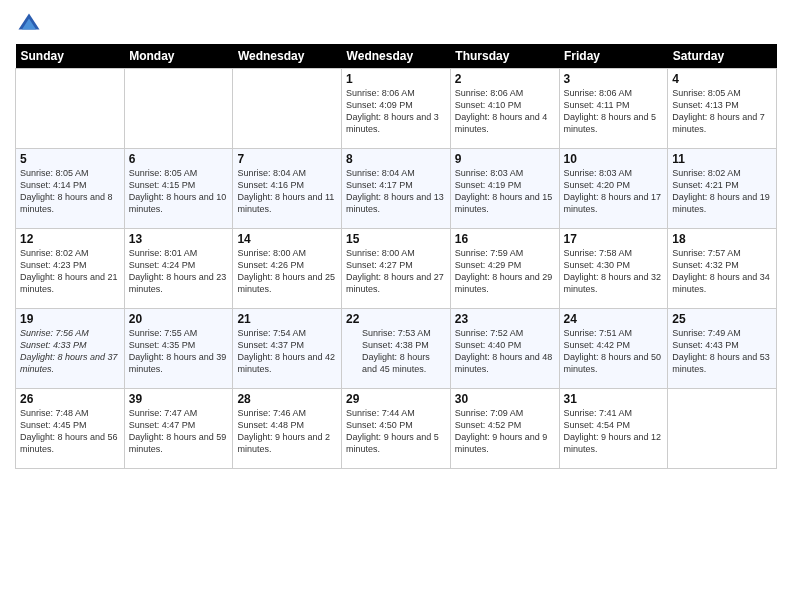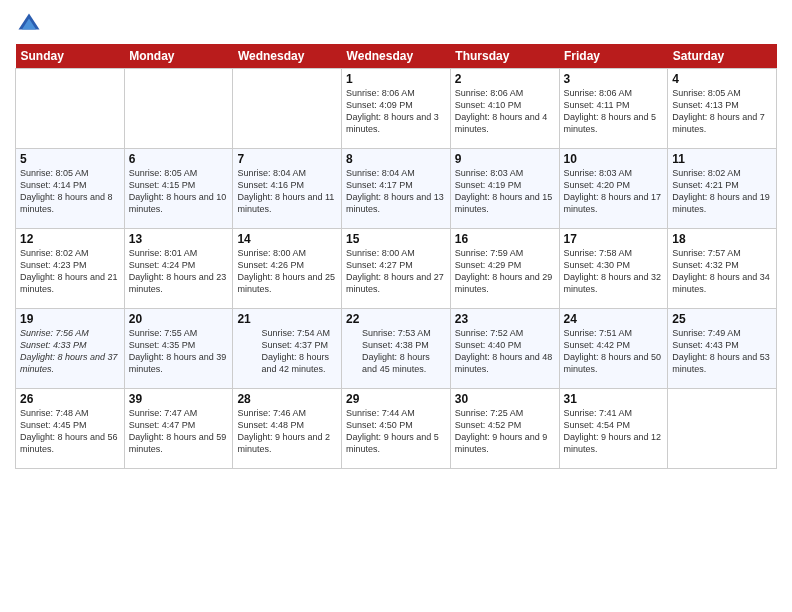--- a/index.html
+++ b/index.html
@@ -88,21 +88,21 @@
     .empty-cell {
       background: #f9f9f9;
     }
     tr:nth-child(even) td {
       background-color: #f5f8ff;
     }
     tr:nth-child(odd) td {
       background-color: #ffffff;
     }
     .calendar-table thead tr th {
-      background-color: #b91c1c;
+      background-color: #000000;
     }
   </style>
 </head>
 <body>
 
 <div class="page">
   <div class="header">
     <div class="logo">
       <svg class="logo-icon" viewBox="0 0 40 40">
         <polygon points="20,5 35,28 5,28" fill="#2a5db0"></polygon>
@@ -257,21 +257,21 @@
 Daylight: 8 hours and 37 minutes.</div>
           </td>
           <td>
             <span class="day-number">20</span>
             <div class="day-info" style="white-space: pre-line;">Sunrise: 7:55 AM
 Sunset: 4:35 PM
 Daylight: 8 hours and 39 minutes.</div>
           </td>
           <td>
             <span class="day-number">21</span>
-            <div class="day-info" style="white-space: pre-line; margin-left: 24px;">Sunrise: 7:54 AM
+            <div class="day-info" style="white-space: pre-line;">Sunrise: 7:54 AM
 Sunset: 4:37 PM
 Daylight: 8 hours and 42 minutes.</div>
           </td>
           <td>
             <span class="day-number">22</span>
             <div class="day-info" style="white-space: pre-line; margin-left: 16px;">Sunrise: 7:53 AM
 Sunset: 4:38 PM
 Daylight: 8 hours and 45 minutes.</div>
           </td>
           <td>
@@ -313,21 +313,21 @@
 Daylight: 9 hours and 2 minutes.</div>
           </td>
           <td>
             <span class="day-number">29</span>
             <div class="day-info" style="white-space: pre-line;">Sunrise: 7:44 AM
 Sunset: 4:50 PM
 Daylight: 9 hours and 5 minutes.</div>
           </td>
           <td>
             <span class="day-number">30</span>
-            <div class="day-info" style="white-space: pre-line;">Sunrise: 7:25 AM
+            <div class="day-info" style="white-space: pre-line;">Sunrise: 7:09 AM
 Sunset: 4:52 PM
 Daylight: 9 hours and 9 minutes.</div>
           </td>
           <td>
             <span class="day-number">31</span>
             <div class="day-info" style="white-space: pre-line;">Sunrise: 7:41 AM
 Sunset: 4:54 PM
 Daylight: 9 hours and 12 minutes.</div>
           </td>
           <td class="empty-cell"></td>

